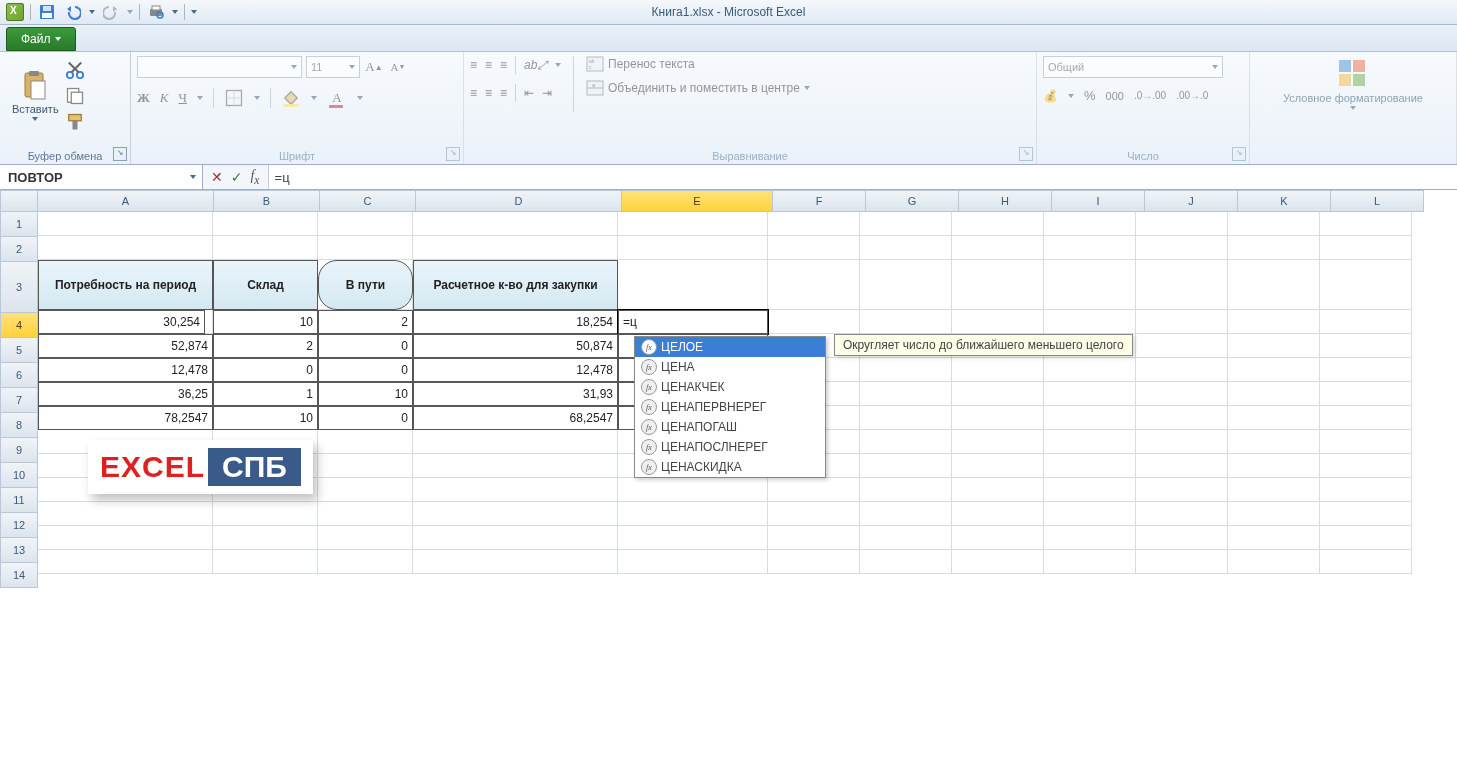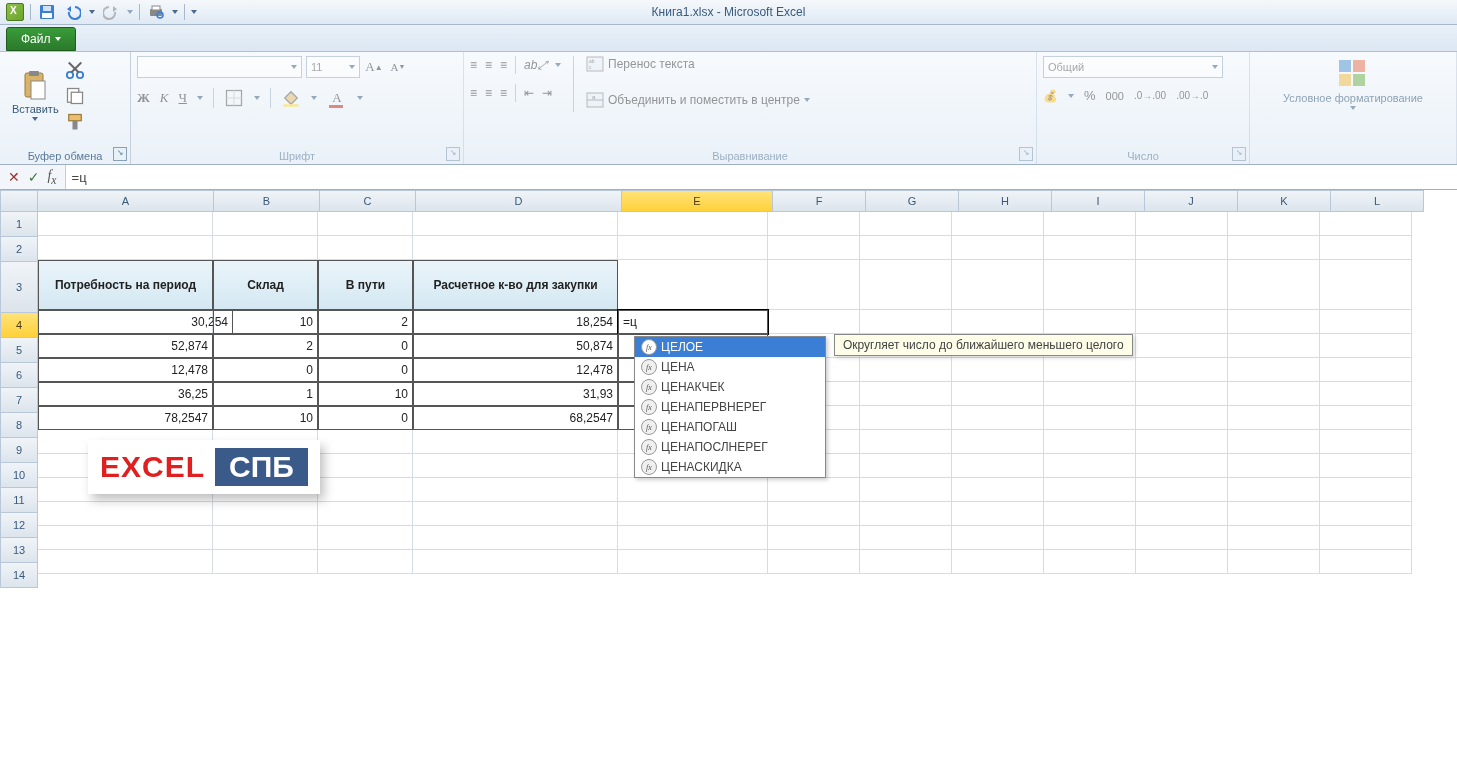--- a/index.html
+++ b/index.html
@@ -49,21 +49,21 @@
 .hdr-cell{background:linear-gradient(#eaf4fa,#d4e8f2);font-weight:bold;text-align:center;justify-content:center;border:1px solid #555 !important;}
 .data-cell{border:1px solid #555 !important;justify-content:flex-end;}
 .empty-data{border:1px solid #555 !important;}
 .editing{font-family:Arial;font-size:12px;}
 .autocomplete{position:absolute;background:#fff;border:1px solid #888;font-size:12px;box-shadow:2px 2px 4px rgba(0,0,0,0.2);z-index:20;}
 .ac-item{display:flex;align-items:center;gap:4px;padding:2px 6px;}
 .ac-item.sel{background:#3a7fd5;color:#fff;}
 .ac-icon{width:14px;height:14px;border-radius:50%;background:#f0f0f0;border:1px solid #999;font-size:8px;font-style:italic;font-family:'Times New Roman';display:flex;align-items:center;justify-content:center;color:#555;}
 .ac-item.sel .ac-icon{background:#fff;}
 .tooltip{position:absolute;background:#fdfde8;border:1px solid #888;padding:3px 8px;font-size:12px;box-shadow:2px 2px 4px rgba(0,0,0,0.15);z-index:20;}
-.watermark{position:absolute;display:flex;align-items:center;gap:10px;box-shadow:4px 6px 10px rgba(0,0,0,0.25);background:#fff;padding:8px 12px;}
+.watermark{position:absolute;display:flex;align-items:center;gap:3px;box-shadow:4px 6px 10px rgba(0,0,0,0.25);background:#fff;padding:8px 12px;}
 .wm-excel{color:#e02020;font-weight:bold;font-size:30px;letter-spacing:1px;}
 .wm-spb{background:#3a5a8a;color:#fff;font-size:30px;font-weight:bold;padding:2px 14px;}
 </style>
 </head>
 <body>
 
 <div class="titlebar">
   <div class="qat">
     <div class="xl-icon"></div>
     <div class="sep"></div>
@@ -206,21 +206,21 @@
         <div class="btn-row" style="gap:8px;">
           <span>≡</span>
           <span>≡</span>
           <span>≡</span>
           <div class="sep" style="height:18px"></div>
           <span>⇤</span>
           <span>⇥</span>
         </div>
       </div>
       <div class="sep" style="height:56px"></div>
-      <div style="display:flex;flex-direction:column;gap:20px;">
+      <div style="display:flex;flex-direction:column;gap:8px;">
         <div class="btn-row">
           <svg width="18" height="16" viewBox="0 0 18 16">
               <rect x="1" y="1" width="16" height="14" fill="#e8f0f8" stroke="#888"></rect>
               <text x="3" y="7" font-size="5" fill="#666">ab</text>
               <text x="3" y="13" font-size="5" fill="#666">c</text>
             </svg>
           <span>Перенос текста</span>
         </div>
         <div class="btn-row">
           <svg width="18" height="16" viewBox="0 0 18 16">
@@ -262,20 +262,24 @@
           <rect x="2" y="16" width="12" height="12" fill="#f0c050"></rect>
           <rect x="16" y="16" width="12" height="12" fill="#7ab55a"></rect>
         </svg>
       <div class="btn-label">Условное форматирование</div>
       <div class="drop-arrow"></div>
     </div>
   </div>
 </div>
 
 <div class="formula-bar">
+  <div class="name-box">
+    <input value="ПОВТОР" style="">
+    <div class="drop-arrow"></div>
+  </div>
   <div class="fb-btns">
     <span style="color:#a03030;">✕</span>
     <span style="color:#3a7a3a;">✓</span>
     <span class="fx">f<sub>x</sub></span>
   </div>
   <div class="formula-input">
     <span>=ц</span>
   </div>
 </div>
 
@@ -478,23 +482,23 @@
         <div class="cell" style="left: 580px; top: 338px; width: 150px; height: 24px;"></div>
         <div class="cell" style="left: 730px; top: 338px; width: 92px; height: 24px;"></div>
         <div class="cell" style="left: 822px; top: 338px; width: 92px; height: 24px;"></div>
         <div class="cell" style="left: 914px; top: 338px; width: 92px; height: 24px;"></div>
         <div class="cell" style="left: 1006px; top: 338px; width: 92px; height: 24px;"></div>
         <div class="cell" style="left: 1098px; top: 338px; width: 92px; height: 24px;"></div>
         <div class="cell" style="left: 1190px; top: 338px; width: 92px; height: 24px;"></div>
         <div class="cell" style="left: 1282px; top: 338px; width: 92px; height: 24px;"></div>
         <div class="cell hdr-cell" style="left: 0px; top: 48px; width: 175px; height: 50px;">Потребность на период</div>
         <div class="cell hdr-cell" style="left: 175px; top: 48px; width: 105px; height: 50px;">Склад</div>
-        <div class="cell hdr-cell" style="left: 280px; top: 48px; width: 95px; height: 50px;">В пути</div>
+        <div class="cell hdr-cell" style="left: 280px; top: 48px; width: 95px; height: 50px; border-radius: 19px;">В пути</div>
         <div class="cell hdr-cell" style="left: 375px; top: 48px; width: 205px; height: 50px;">Расчетное к-во для закупки</div>
-        <div class="cell data-cell" style="left: 0px; top: 98px; width: 195px; height: 24px;">30,254</div>
+        <div class="cell data-cell" style="left: 0px; top: 98px; width: 167px; height: 24px;">30,254</div>
         <div class="cell data-cell" style="left: 175px; top: 98px; width: 105px; height: 24px;">10</div>
         <div class="cell data-cell" style="left: 280px; top: 98px; width: 95px; height: 24px;">2</div>
         <div class="cell data-cell" style="left: 375px; top: 98px; width: 205px; height: 24px;">18,254</div>
         <div class="cell empty-data" style="left: 580px; top: 98px; width: 150px; height: 24px; justify-content: flex-start; outline: rgb(0, 0, 0) solid 1px;">
           <span class="editing">=ц</span>
         </div>
         <div class="cell data-cell" style="left: 0px; top: 122px; width: 175px; height: 24px;">52,874</div>
         <div class="cell data-cell" style="left: 175px; top: 122px; width: 105px; height: 24px;">2</div>
         <div class="cell data-cell" style="left: 280px; top: 122px; width: 95px; height: 24px;">0</div>
         <div class="cell data-cell" style="left: 375px; top: 122px; width: 205px; height: 24px;">50,874</div>

